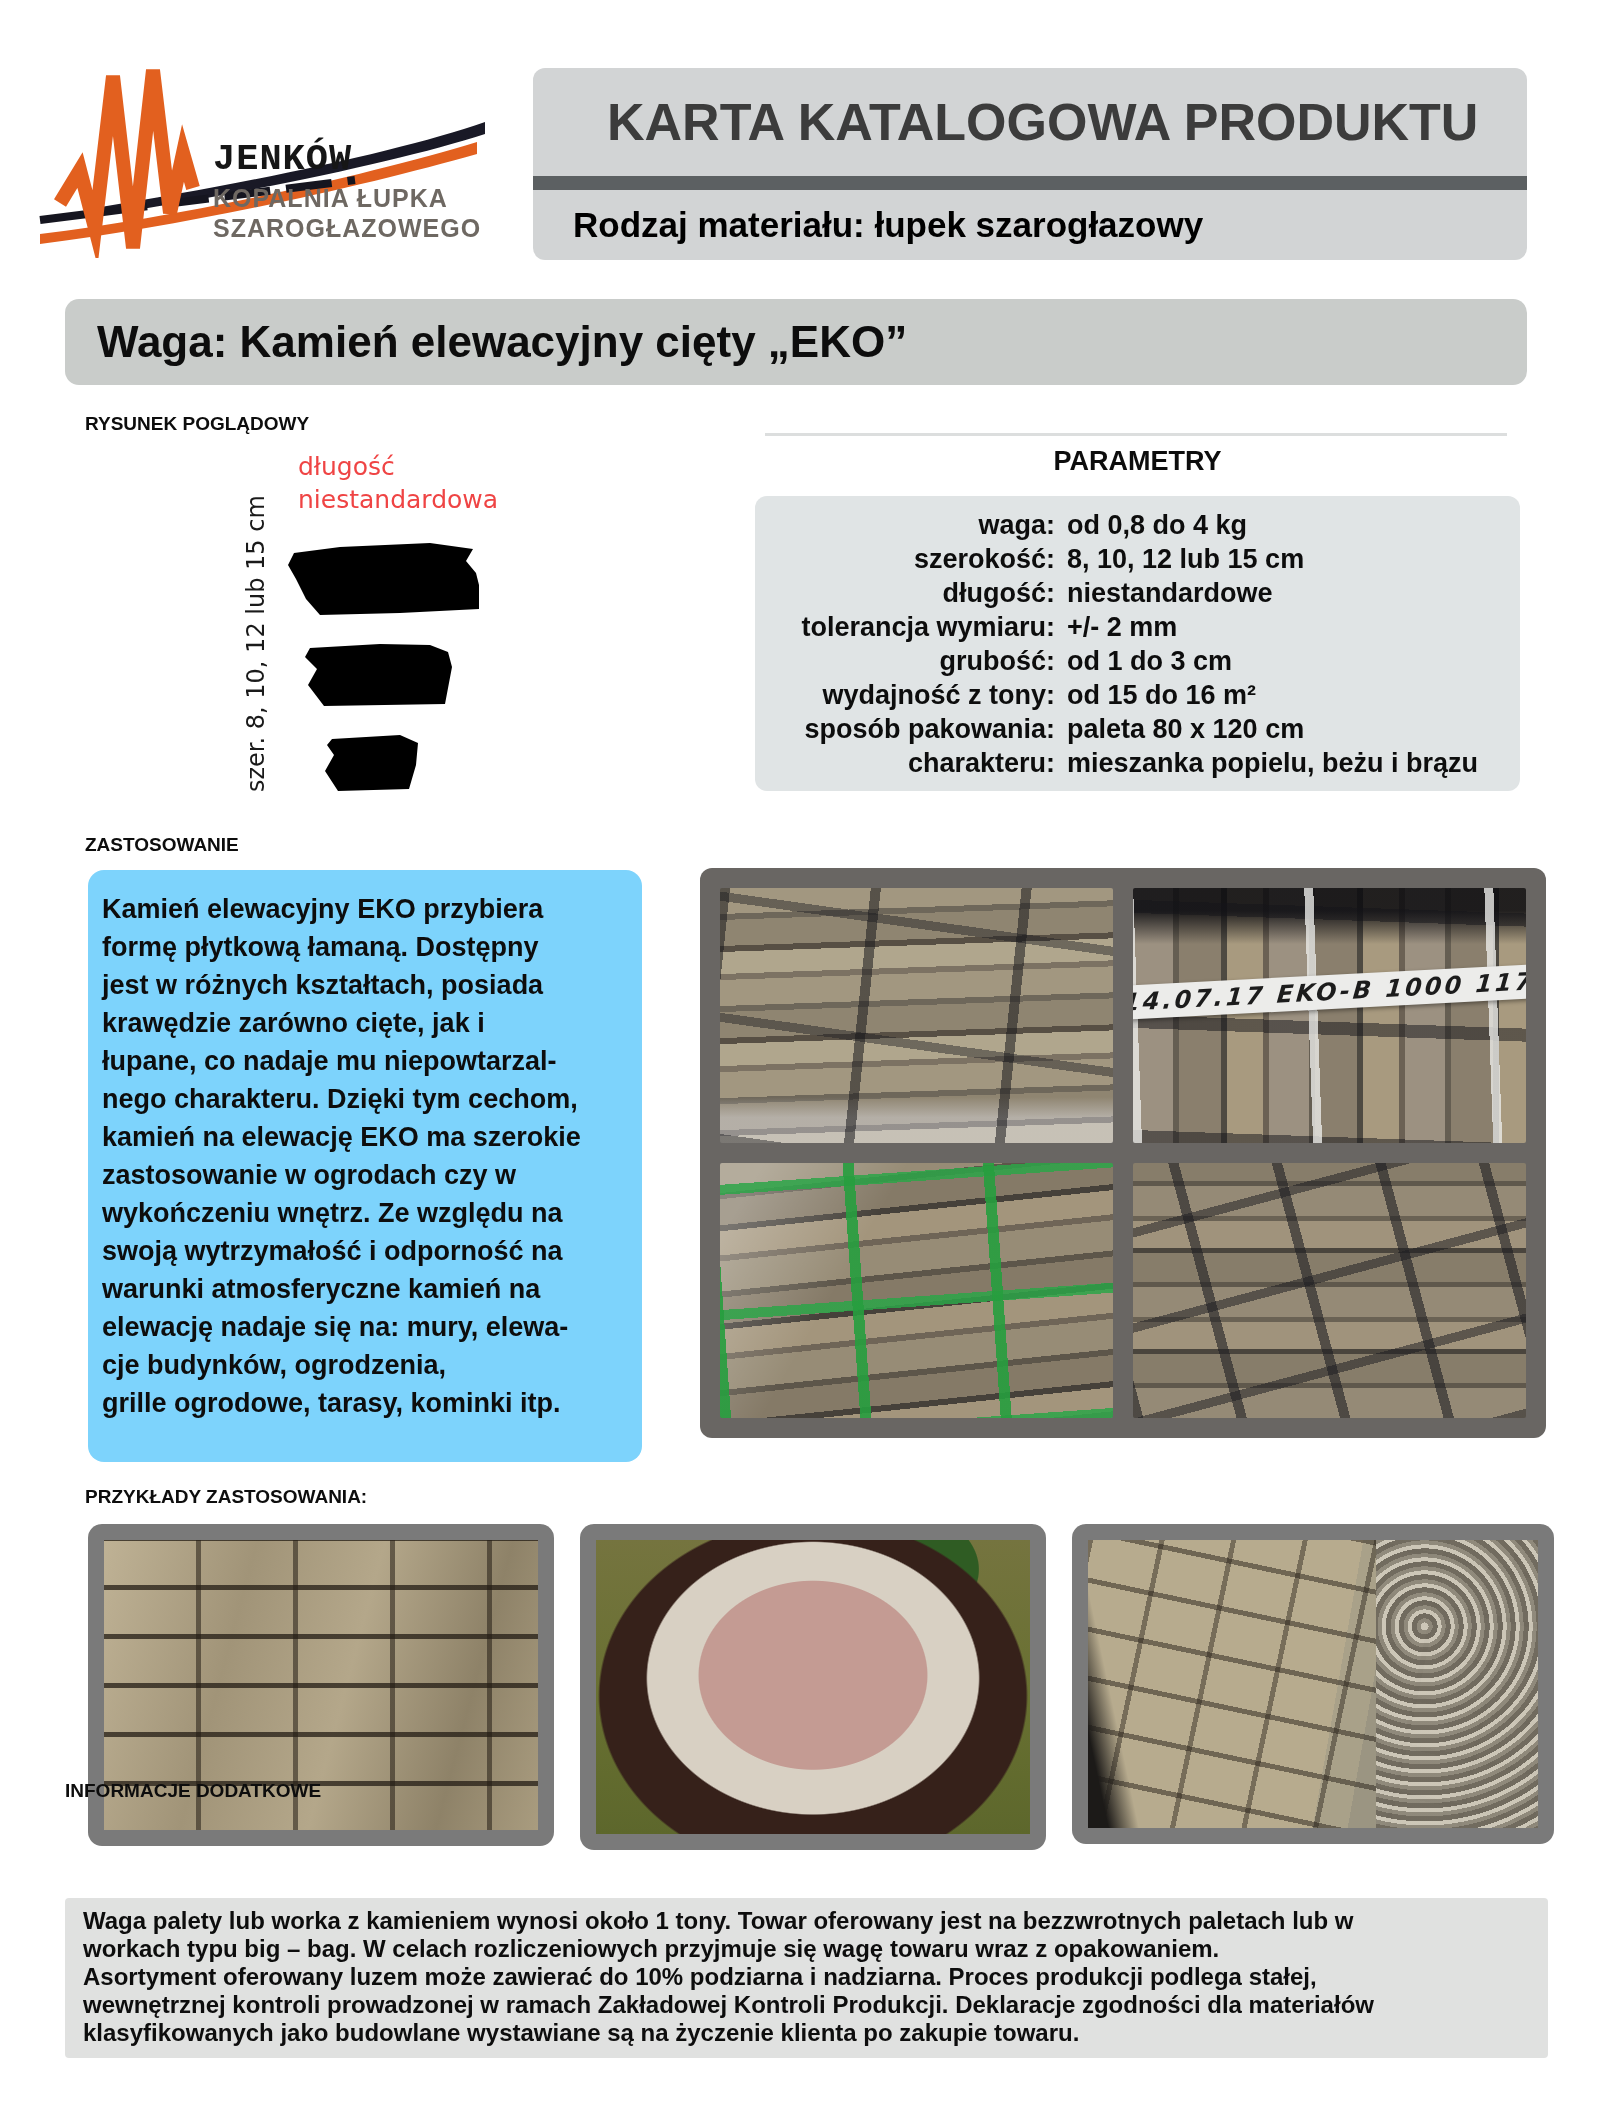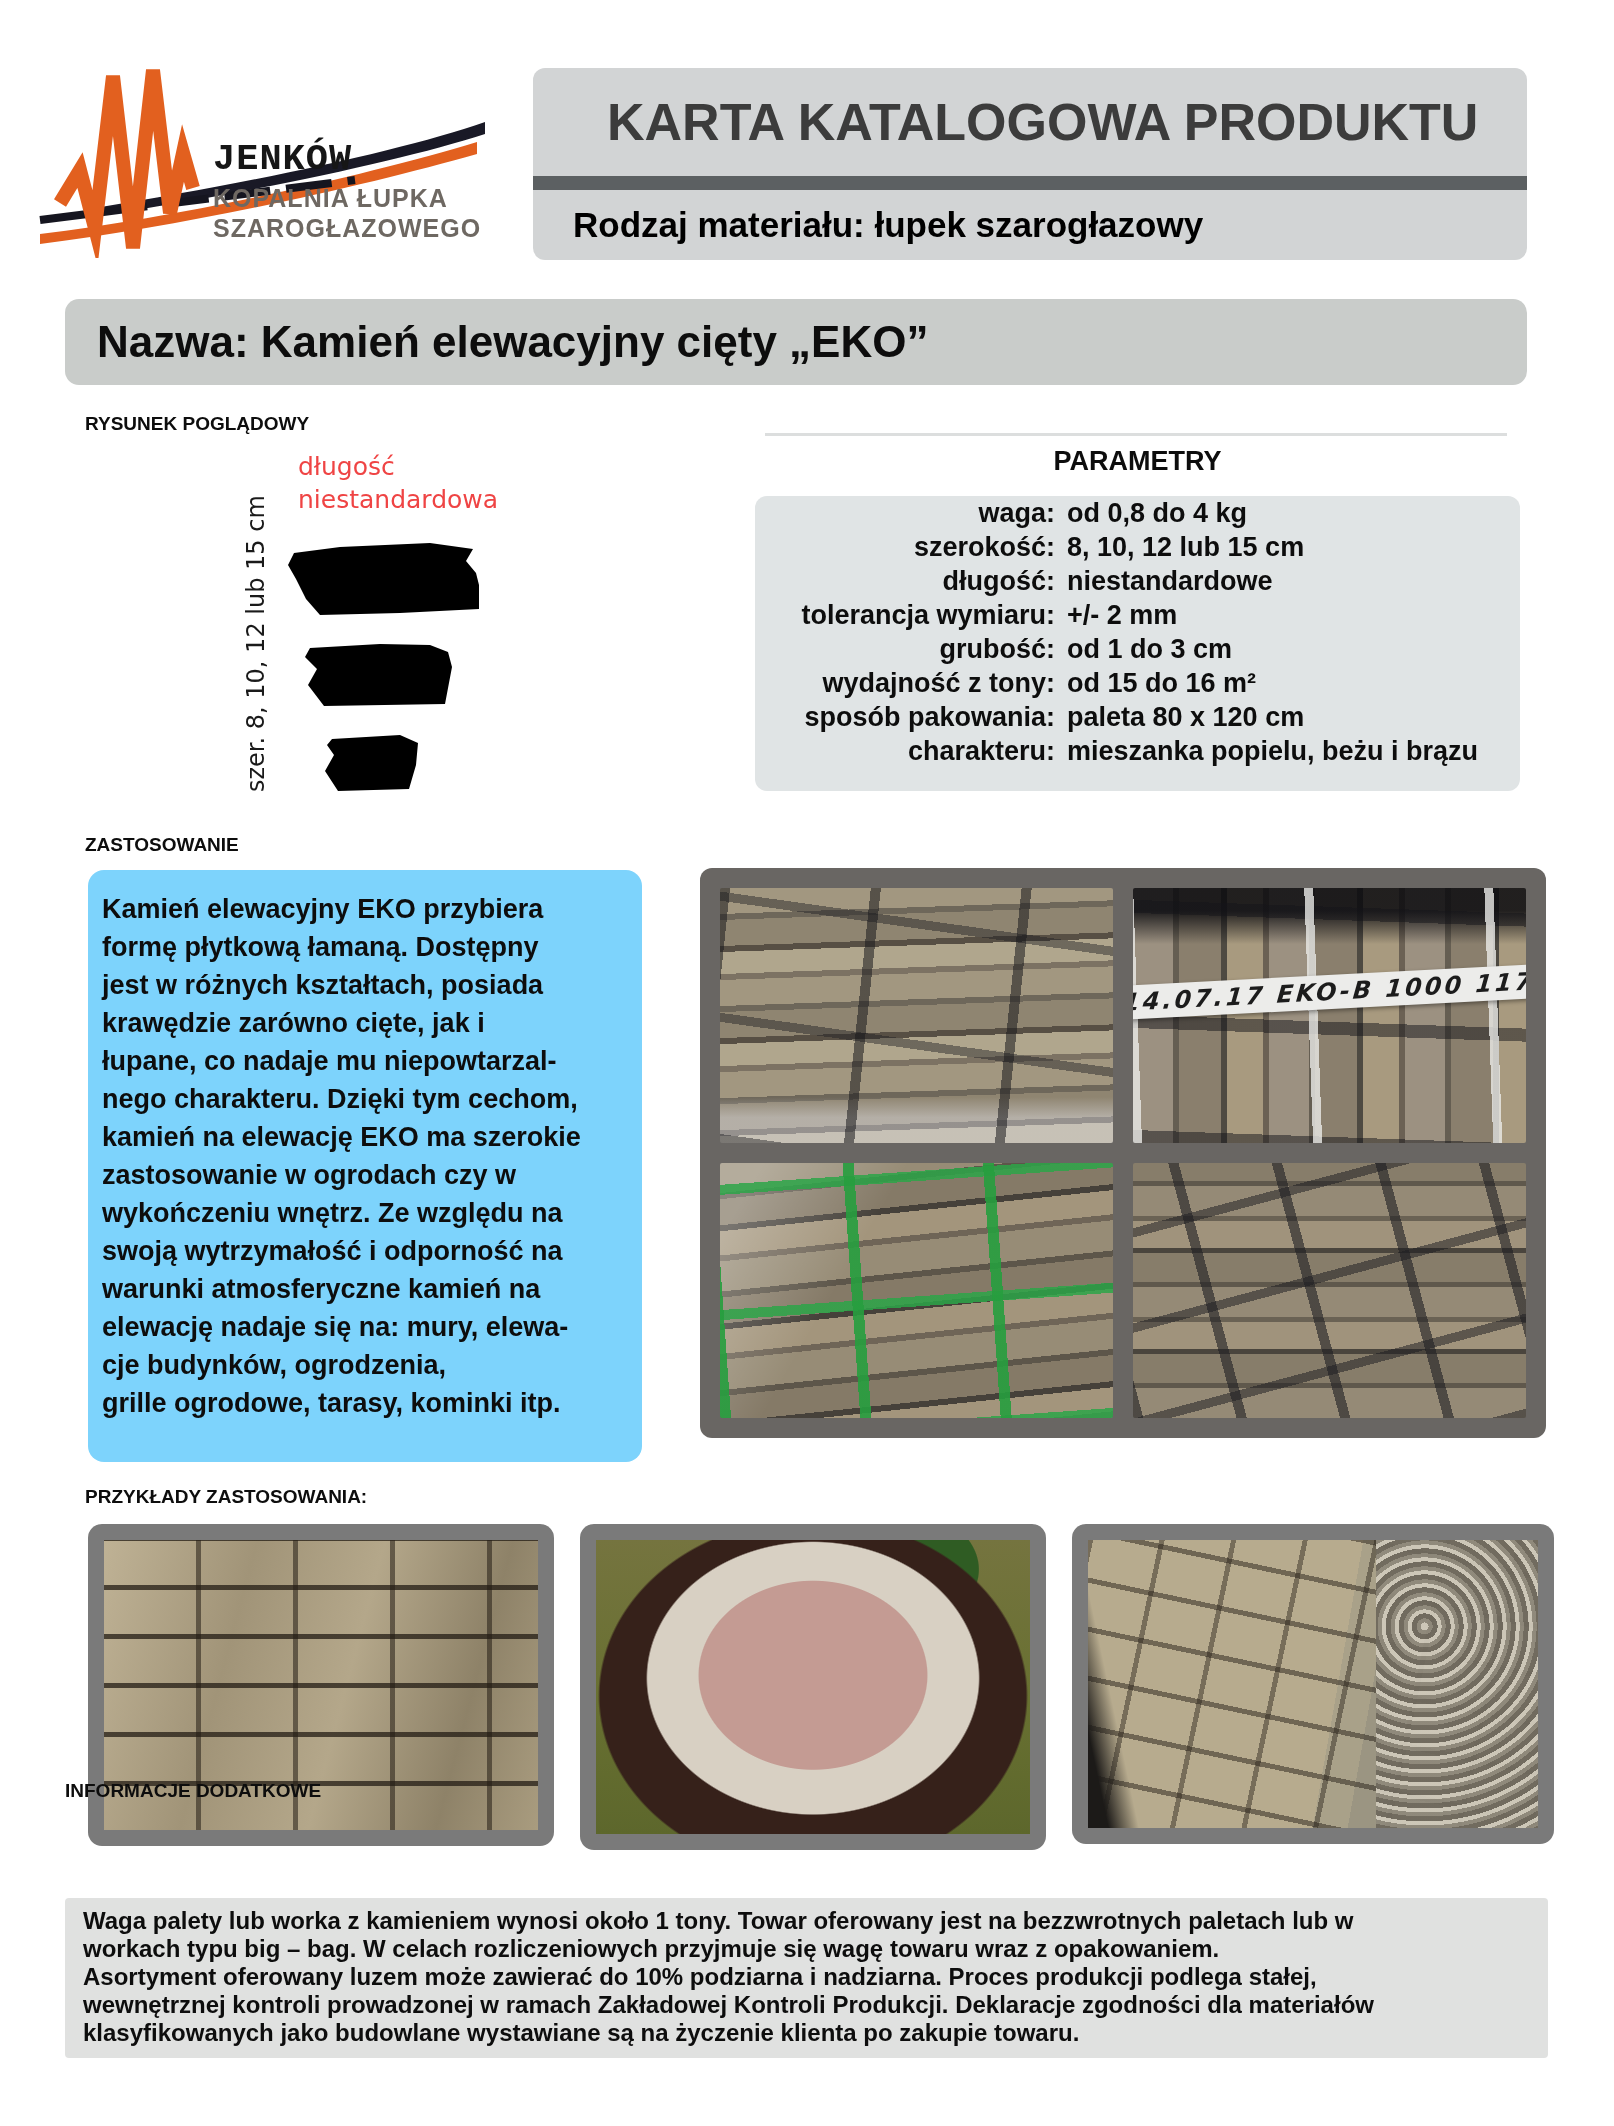--- a/index.html
+++ b/index.html
@@ -23,21 +23,21 @@
   .name-text{font-size:44px;font-weight:bold;color:#0d0d0d;line-height:86px;padding-left:32px;white-space:nowrap;}
   
   .sec-head{position:absolute;font-size:19px;font-weight:bold;color:#0d0d0d;white-space:nowrap;}
   
   .len-label{position:absolute;left:298px;top:450px;font-family:"DejaVu Sans",sans-serif;font-size:25px;color:#ef4444;line-height:33px;white-space:pre-line;}
   .wid-label{position:absolute;left:242px;top:792px;width:320px;font-family:"DejaVu Sans",sans-serif;font-size:24px;color:#1a1a1a;transform:rotate(-90deg);transform-origin:0 0;white-space:nowrap;}
   .shapes-svg{position:absolute;left:280px;top:535px;width:215px;height:260px;}
   
   .param-topline{position:absolute;left:765px;top:433px;width:742px;height:3px;background:#dcdede;}
   .param-title{position:absolute;left:755px;top:446px;width:765px;text-align:center;font-size:27px;font-weight:bold;color:#0d0d0d;}
-  .param-box{position:absolute;left:755px;top:496px;width:765px;height:295px;background:#e0e4e5;border-radius:12px;padding-top:0;box-sizing:border-box;}
+  .param-box{position:absolute;left:755px;top:496px;width:765px;height:295px;background:#e0e4e5;border-radius:12px;padding-top:12px;box-sizing:border-box;}
   .param-row{display:flex;line-height:34px;}
   .param-label{width:300px;text-align:right;font-size:27px;font-weight:bold;color:#0d0d0d;padding-right:12px;flex:none;white-space:nowrap;}
   .param-value{font-size:27px;font-weight:bold;color:#0d0d0d;white-space:nowrap;}
   
   .usage-box{position:absolute;left:88px;top:870px;width:554px;height:592px;background:#7dd3fc;border-radius:16px;box-sizing:border-box;padding:20px 12px 0 14px;}
   .usage-text{font-size:27px;font-weight:bold;color:#0d0d0d;line-height:38px;white-space:pre-line;}
   
   .grid-frame{position:absolute;left:700px;top:868px;width:846px;height:570px;background:#696663;border-radius:12px;box-sizing:border-box;padding:20px;display:grid;grid-template-columns:1fr 1fr;grid-template-rows:1fr 1fr;gap:20px;}
   .ph{position:relative;overflow:hidden;border-radius:2px;}
   .ph-p1{background:
@@ -107,21 +107,21 @@
 
   <div class="hdr-box1">
     <div class="hdr-title">KARTA KATALOGOWA PRODUKTU</div>
   </div>
   <div class="hdr-divider"></div>
   <div class="hdr-box2">
     <div class="hdr-material">Rodzaj materiału: łupek szarogłazowy</div>
   </div>
 
   <div class="name-bar">
-    <div class="name-text">Nazwa: Kamień elewacyjny cięty „EKO”</div>
+    <div class="name-text">Waga: Kamień elewacyjny cięty „EKO”</div>
   </div>
 
   <div class="sec-head" style="left:85px;top:413px;">RYSUNEK POGLĄDOWY</div>
   <div class="len-label">długość
 niestandardowa</div>
   <div class="wid-label">szer. 8, 10, 12 lub 15 cm</div>
   <svg class="shapes-svg" viewBox="0 0 215 260" aria-hidden="true">
     <polygon points="14,18 60,12 150,8 193,14 186,26 196,38 199,50 199,74 120,78 40,80 26,64 16,44 8,30" fill="#000"></polygon>
     <polygon points="30,113 100,109 150,110 168,117 172,132 165,169 44,171 28,150 37,134 25,122" fill="#000"></polygon>
     <polygon points="52,204 120,200 138,208 136,230 129,254 58,256 45,236 54,220 47,210" fill="#000"></polygon>

